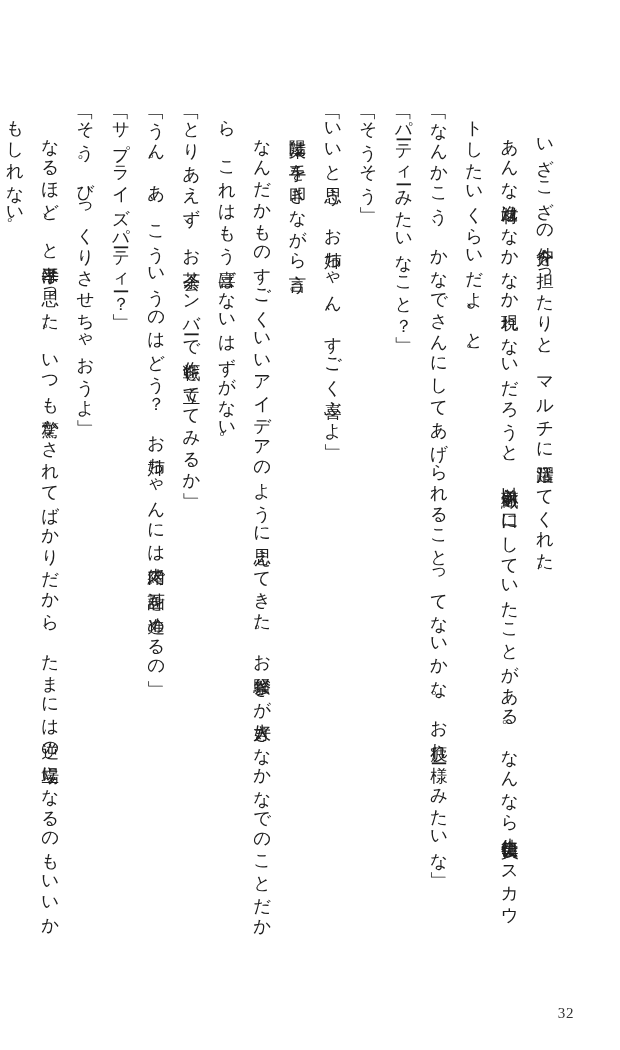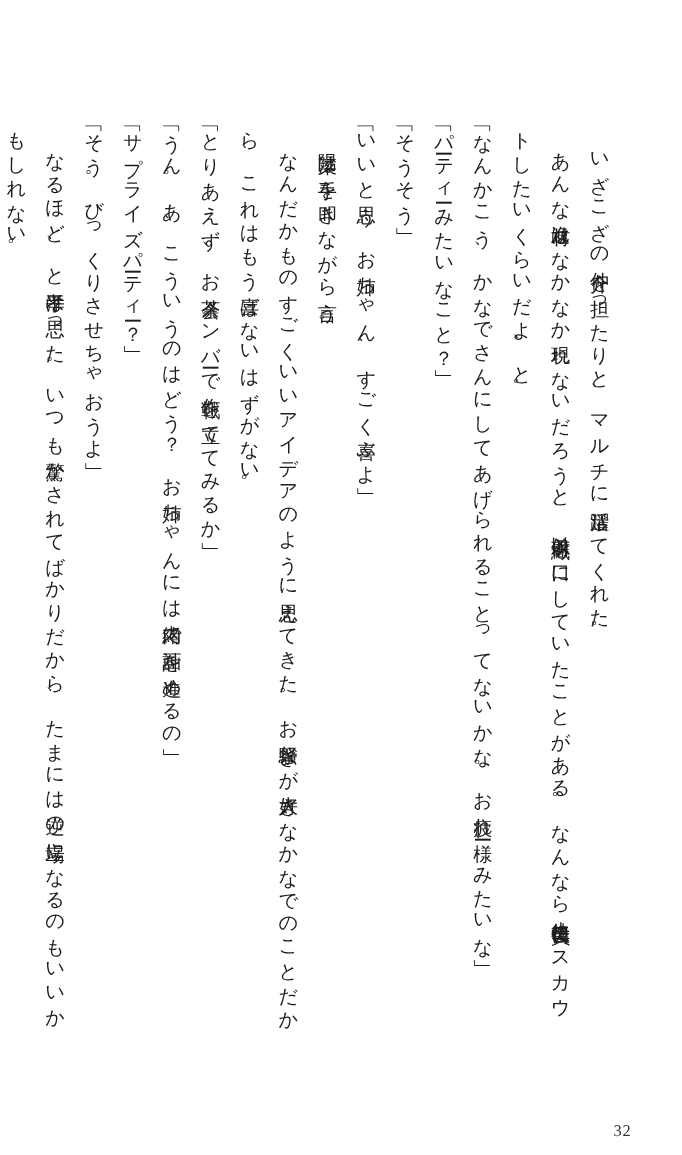--- a/index.html
+++ b/index.html
@@ -42,21 +42,21 @@
     margin: 0;
     padding: 0;
     text-indent: 0;
   }
   #text-block p.indent {
     text-indent: 1em;
   }
   #page-number {
     position: absolute;
     right: 46px;
-    bottom: 12px;
+    bottom: 28px;
     font-size: 15px;
     font-family: "Liberation Serif", "DejaVu Serif", serif;
     color: #333333;
     letter-spacing: 0.04em;
   }
 </style>
 </head>
 <body>
 
 <div id="page">

